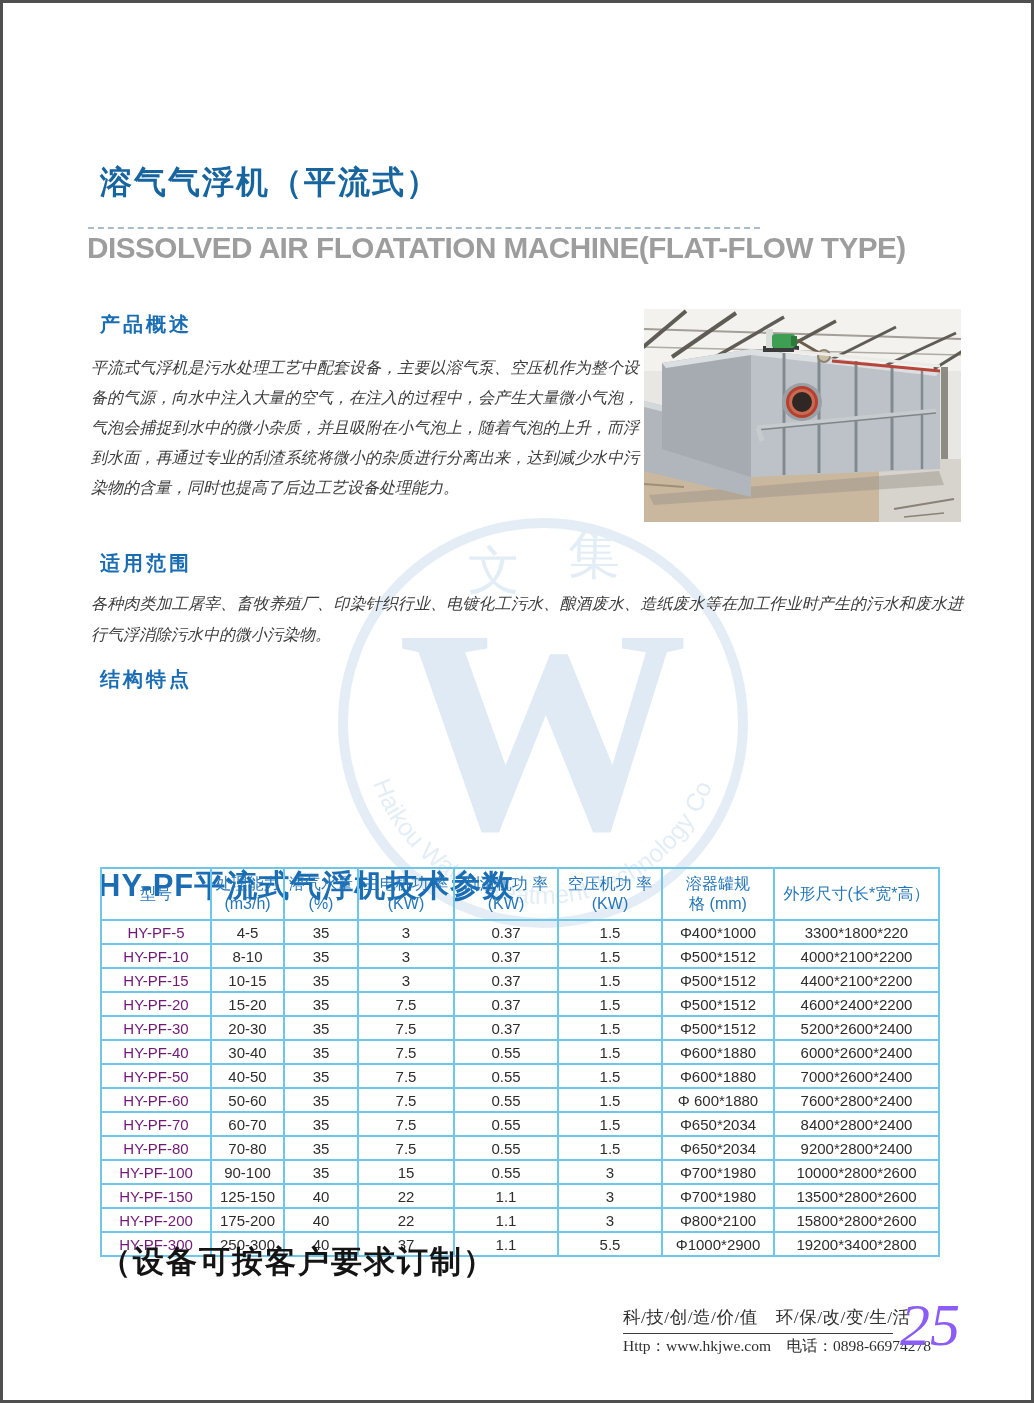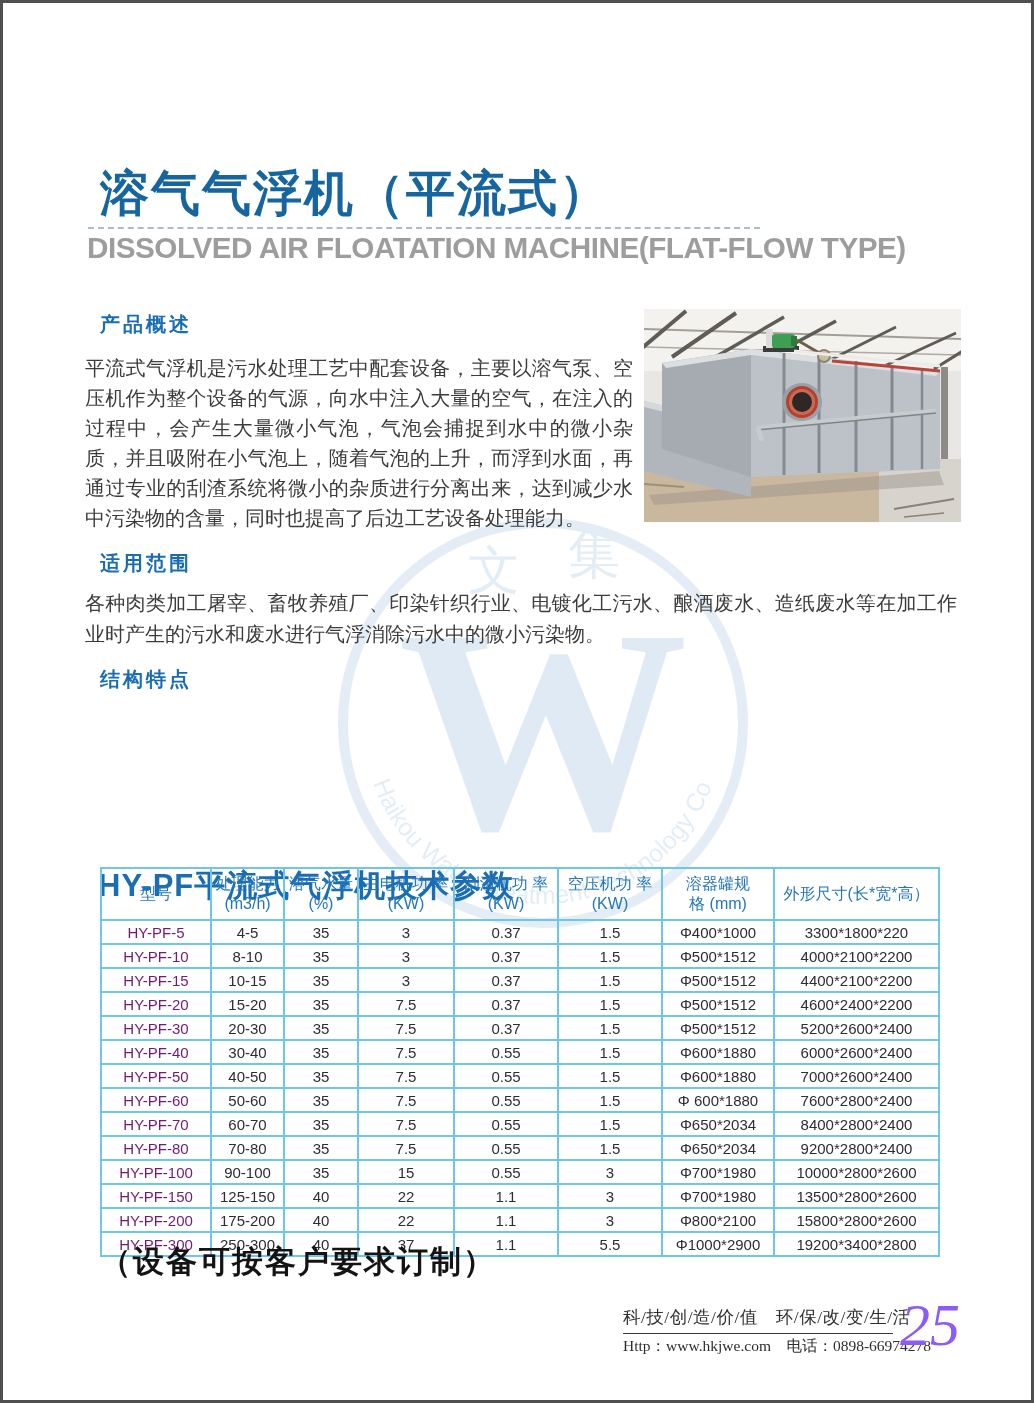--- a/index.html
+++ b/index.html
@@ -10,38 +10,38 @@
     border:3px solid #4f4f4f;
     box-sizing:border-box;
     overflow:hidden;
     font-family:"Liberation Sans", sans-serif;
   }
   
   .watermark{position:absolute;left:300px;top:480px;width:480px;height:480px;opacity:.5;pointer-events:none;}
   
   .title-cn{
     position:absolute;left:97px;top:158px;
-    font-size:49px;font-weight:bold;color:#17659e;letter-spacing:2px;white-space:nowrap;
+    font-size:32px;font-weight:bold;color:#17659e;letter-spacing:2px;white-space:nowrap;
   }
   .title-dash{
     position:absolute;left:85px;top:224px;width:672px;height:0;
     border-top:2px dashed #a9bccb;
   }
   .title-en{
     position:absolute;left:84px;top:228px;width:940px;
     font-size:30px;font-weight:bold;color:#9d9d9d;letter-spacing:-.5px;white-space:nowrap;
     transform:scaleX(.99);transform-origin:left;
   }
   
   .sec-h{
     position:absolute;left:97px;
     font-size:20px;font-weight:bold;color:#1a6db3;letter-spacing:3px;white-space:nowrap;
   }
   .body-text{
-    position:absolute;left:82px;color:#3c3c3c;font-size:20px;line-height:30px;text-align:justify;
+    position:absolute;left:88px;color:#3c3c3c;font-size:16px;line-height:30px;text-align:justify;font-style:italic;
   }
   #overview-body{top:350px;width:548px;}
   #scope-body{top:585px;width:872px;line-height:31px;}
   .feature-list{position:absolute;left:97px;top:703px;color:#3c3c3c;font-size:20px;line-height:31px;}
   .feature-list div{white-space:nowrap;}
   
   .photo{position:absolute;left:641px;top:306px;width:317px;height:213px;}
   
   .tbl-h{
     position:absolute;left:95px;top:814px;

